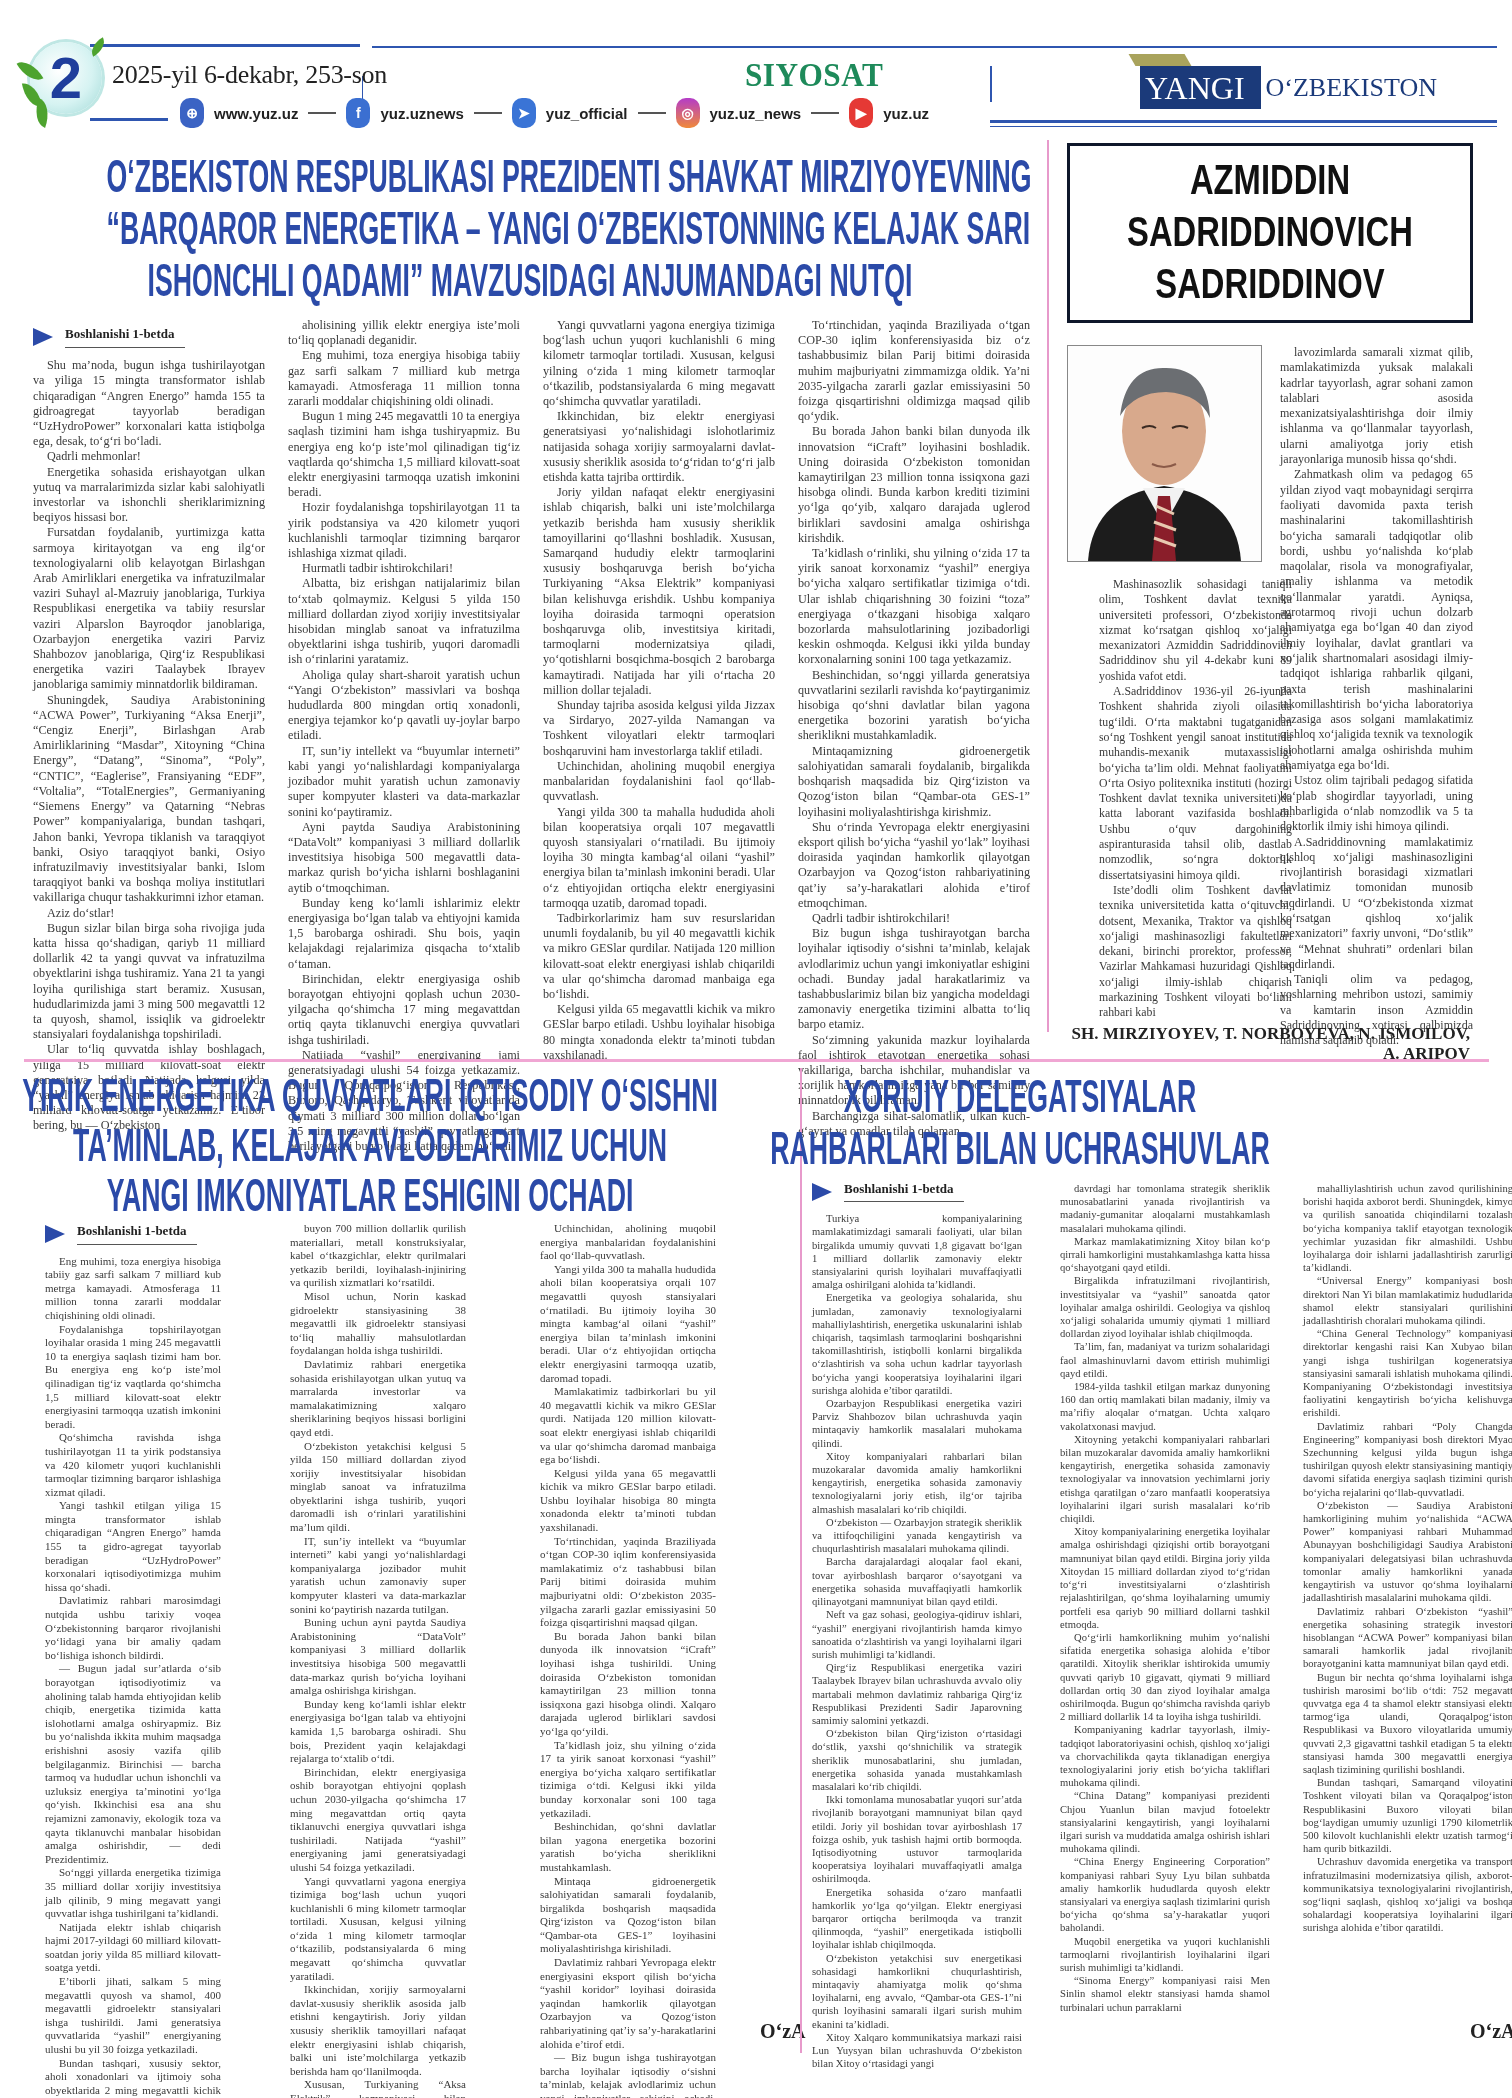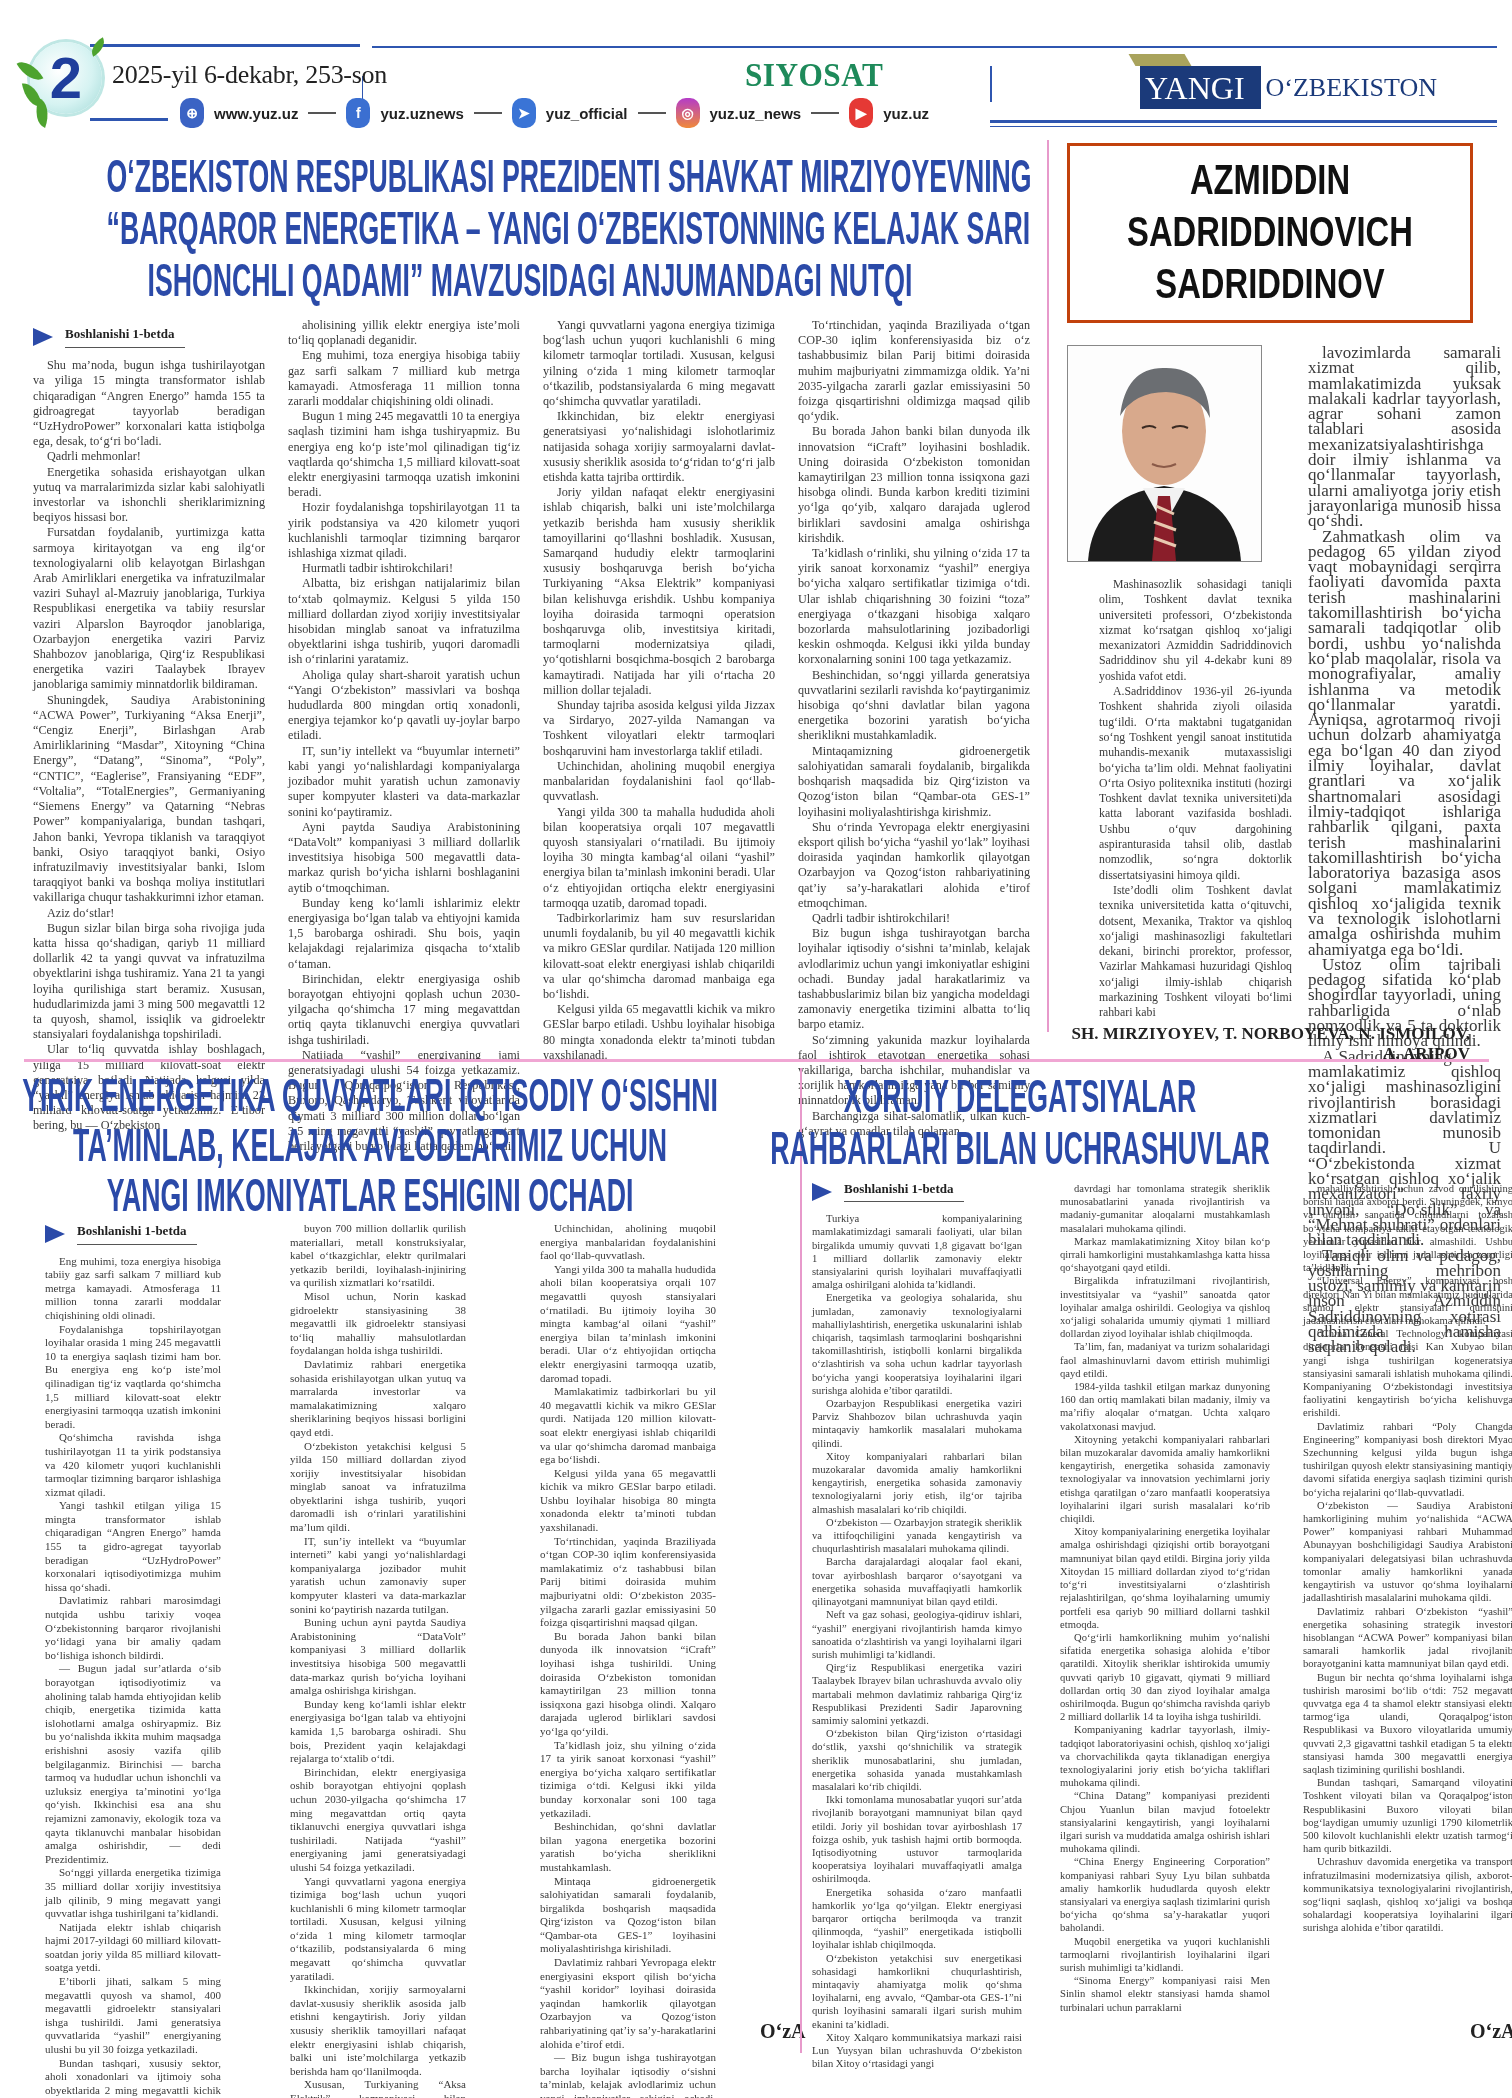--- a/index.html
+++ b/index.html
@@ -18,21 +18,21 @@
   .brand{left:1010px;top:58px;display:flex;align-items:center;}
   .brand-box{background:#1b3a7a;color:#fff;font-size:32px;padding:4px 16px 2px 5px;position:relative;}
   .brand-tab{position:absolute;left:-8px;top:-12px;width:56px;height:12px;background:#a9a35c;transform:skewX(30deg);}
   .brand-rest{color:#1b3a7a;font-size:26px;margin-left:5px;}
   
   .headline{font-family:"Liberation Sans",sans-serif;font-weight:bold;color:#2b4aa8;text-align:center;text-transform:uppercase;letter-spacing:0px;transform:scaleX(0.58);transform-origin:center top;white-space:nowrap;}
   .h1{left:-200px;width:1460px;top:150px;font-size:46px;line-height:52px;}
   .h2{left:-365px;width:1470px;top:1070px;font-size:46px;line-height:50px;}
   .h3{left:520px;width:1000px;top:1070px;font-size:46px;line-height:52px;}
   
-  .obit-box{left:1067px;top:143px;width:406px;height:180px;border:3px solid #c2410c;box-sizing:border-box;text-decoration:underline;}
+  .obit-box{left:1067px;top:143px;width:406px;height:180px;border:3px solid #0f172a;box-sizing:border-box;text-decoration:underline;}
   .obit-name{position:absolute;left:0;right:0;top:8px;text-align:center;font-family:"Liberation Sans",sans-serif;font-weight:bold;font-size:42px;line-height:52px;color:#111;transform:scaleX(0.78);}
   .photo{left:1067px;top:345px;width:193px;height:215px;border:1px solid #888;background:#fff;overflow:hidden;}
   .signers{left:1060px;top:1024px;width:410px;text-align:right;font-size:17px;font-weight:bold;color:#222;}
   
   .col{font-size:12.2px;line-height:15.2px;text-align:justify;color:#3a3a3a;}
   .col p{margin:0;text-indent:14px;}
   .cont{display:flex;align-items:center;margin:0 0 10px 0;}
   .cont .tri{width:0;height:0;border-top:9px solid transparent;border-bottom:9px solid transparent;border-left:20px solid #2b4aa8;margin-right:12px;}
   .cont .lbl{font-weight:bold;font-size:13px;color:#222;border-bottom:1px solid #555;padding-bottom:6px;width:120px;}
   .vrule{background:#e79acb;width:2px;}
@@ -167,21 +167,21 @@
     <path d="M52 70 Q58 20 98 22 Q140 22 142 72 Q132 48 98 46 Q66 46 52 70 Z" fill="#6b6e72"></path>
     <path d="M74 82 Q82 78 88 82 M104 82 Q112 78 120 82" stroke="#3a2a22" stroke-width="2" fill="none"></path>
     <path d="M84 118 Q96 124 108 118" stroke="#8a5a48" stroke-width="2" fill="none"></path>
   </svg>
 </div>
 <div class="abs col" style="left:1067px;top:577px;width:193px;font-size:11.8px;line-height:15.3px;margin-left:32px;" id="obc1">
     <p>Mashinasozlik sohasidagi taniqli olim, Toshkent davlat texnika universiteti professori, O‘zbekistonda xizmat ko‘rsatgan qishloq xo‘jaligi mexanizatori Azmiddin Sadriddinovich Sadriddinov shu yil 4-dekabr kuni 89 yoshida vafot etdi.</p>
     <p>A.Sadriddinov 1936-yil 26-iyunda Toshkent shahrida ziyoli oilasida tug‘ildi. O‘rta maktabni tugatganidan so‘ng Toshkent yengil sanoat institutida muhandis-mexanik mutaxassisligi bo‘yicha ta’lim oldi. Mehnat faoliyatini O‘rta Osiyo politexnika instituti (hozirgi Toshkent davlat texnika universiteti)da katta laborant vazifasida boshladi. Ushbu o‘quv dargohining aspiranturasida tahsil olib, dastlab nomzodlik, so‘ngra doktorlik dissertatsiyasini himoya qildi.</p>
     <p>Iste’dodli olim Toshkent davlat texnika universitetida katta o‘qituvchi, dotsent, Mexanika, Traktor va qishloq xo‘jaligi mashinasozligi fakultetlari dekani, birinchi prorektor, professor, Vazirlar Mahkamasi huzuridagi Qishloq xo‘jaligi ilmiy-ishlab chiqarish markazining Toshkent viloyati bo‘limi rahbari kabi</p>
   </div>
-<div class="abs col" style="left:1308px;top:345px;width:193px;font-size:17px;line-height:15.3px;" id="obc2">
+<div class="abs col" style="left:1280px;top:345px;width:193px;font-size:12px;line-height:15.3px;" id="obc2">
     <p>lavozimlarda samarali xizmat qilib, mamlakatimizda yuksak malakali kadrlar tayyorlash, agrar sohani zamon talablari asosida mexanizatsiyalashtirishga doir ilmiy ishlanma va qo‘llanmalar tayyorlash, ularni amaliyotga joriy etish jarayonlariga munosib hissa qo‘shdi.</p>
     <p>Zahmatkash olim va pedagog 65 yildan ziyod vaqt mobaynidagi serqirra faoliyati davomida paxta terish mashinalarini takomillashtirish bo‘yicha samarali tadqiqotlar olib bordi, ushbu yo‘nalishda ko‘plab maqolalar, risola va monografiyalar, amaliy ishlanma va metodik qo‘llanmalar yaratdi. Ayniqsa, agrotarmoq rivoji uchun dolzarb ahamiyatga ega bo‘lgan 40 dan ziyod ilmiy loyihalar, davlat grantlari va xo‘jalik shartnomalari asosidagi ilmiy-tadqiqot ishlariga rahbarlik qilgani, paxta terish mashinalarini takomillashtirish bo‘yicha laboratoriya bazasiga asos solgani mamlakatimiz qishloq xo‘jaligida texnik va texnologik islohotlarni amalga oshirishda muhim ahamiyatga ega bo‘ldi.</p>
     <p>Ustoz olim tajribali pedagog sifatida ko‘plab shogirdlar tayyorladi, uning rahbarligida o‘nlab nomzodlik va 5 ta doktorlik ilmiy ishi himoya qilindi.</p>
     <p>A.Sadriddinovning mamlakatimiz qishloq xo‘jaligi mashinasozligini rivojlantirish borasidagi xizmatlari davlatimiz tomonidan munosib taqdirlandi. U “O‘zbekistonda xizmat ko‘rsatgan qishloq xo‘jalik mexanizatori” faxriy unvoni, “Do‘stlik” va “Mehnat shuhrati” ordenlari bilan taqdirlandi.</p>
     <p>Taniqli olim va pedagog, yoshlarning mehribon ustozi, samimiy va kamtarin inson Azmiddin Sadriddinovning xotirasi qalbimizda hamisha saqlanib qoladi.</p>
   </div>
 <div class="abs signers">SH. MIRZIYOYEV, T. NORBOYEVA, N. ISMOILOV, A. ARIPOV</div>
 
 <div class="abs hrule" style="left:24px;top:1059px;width:1465px;"></div>
 

